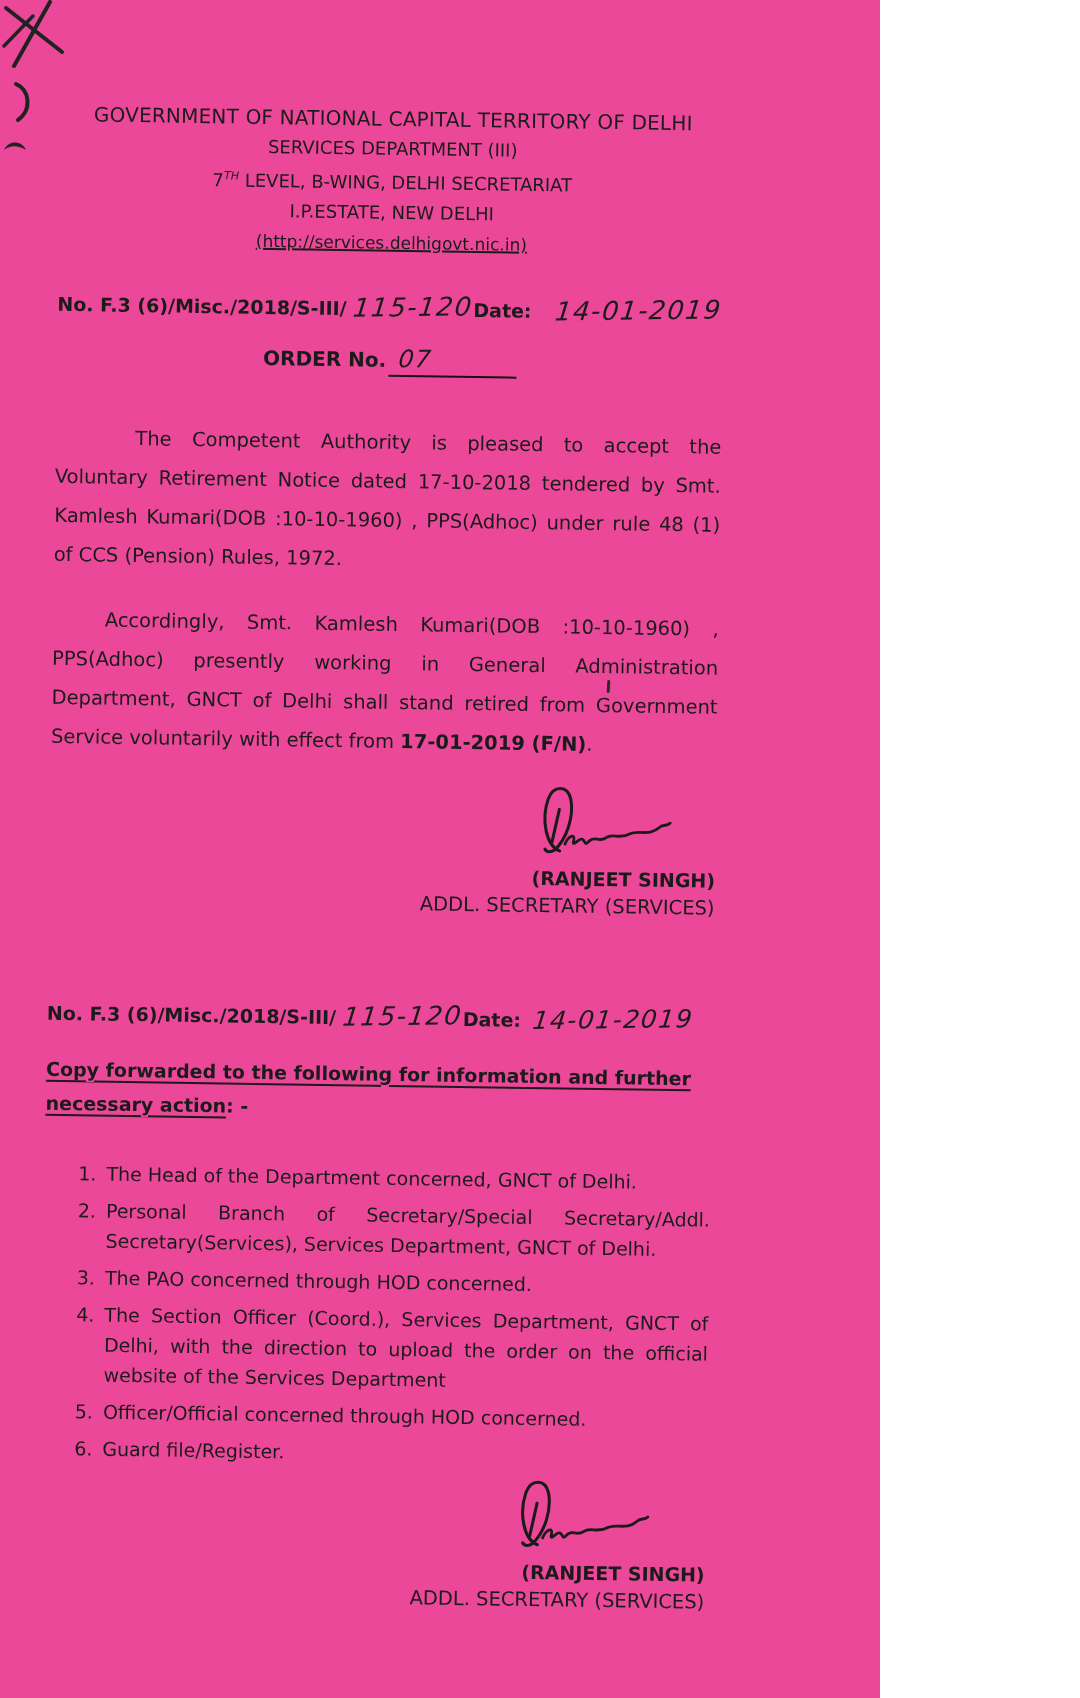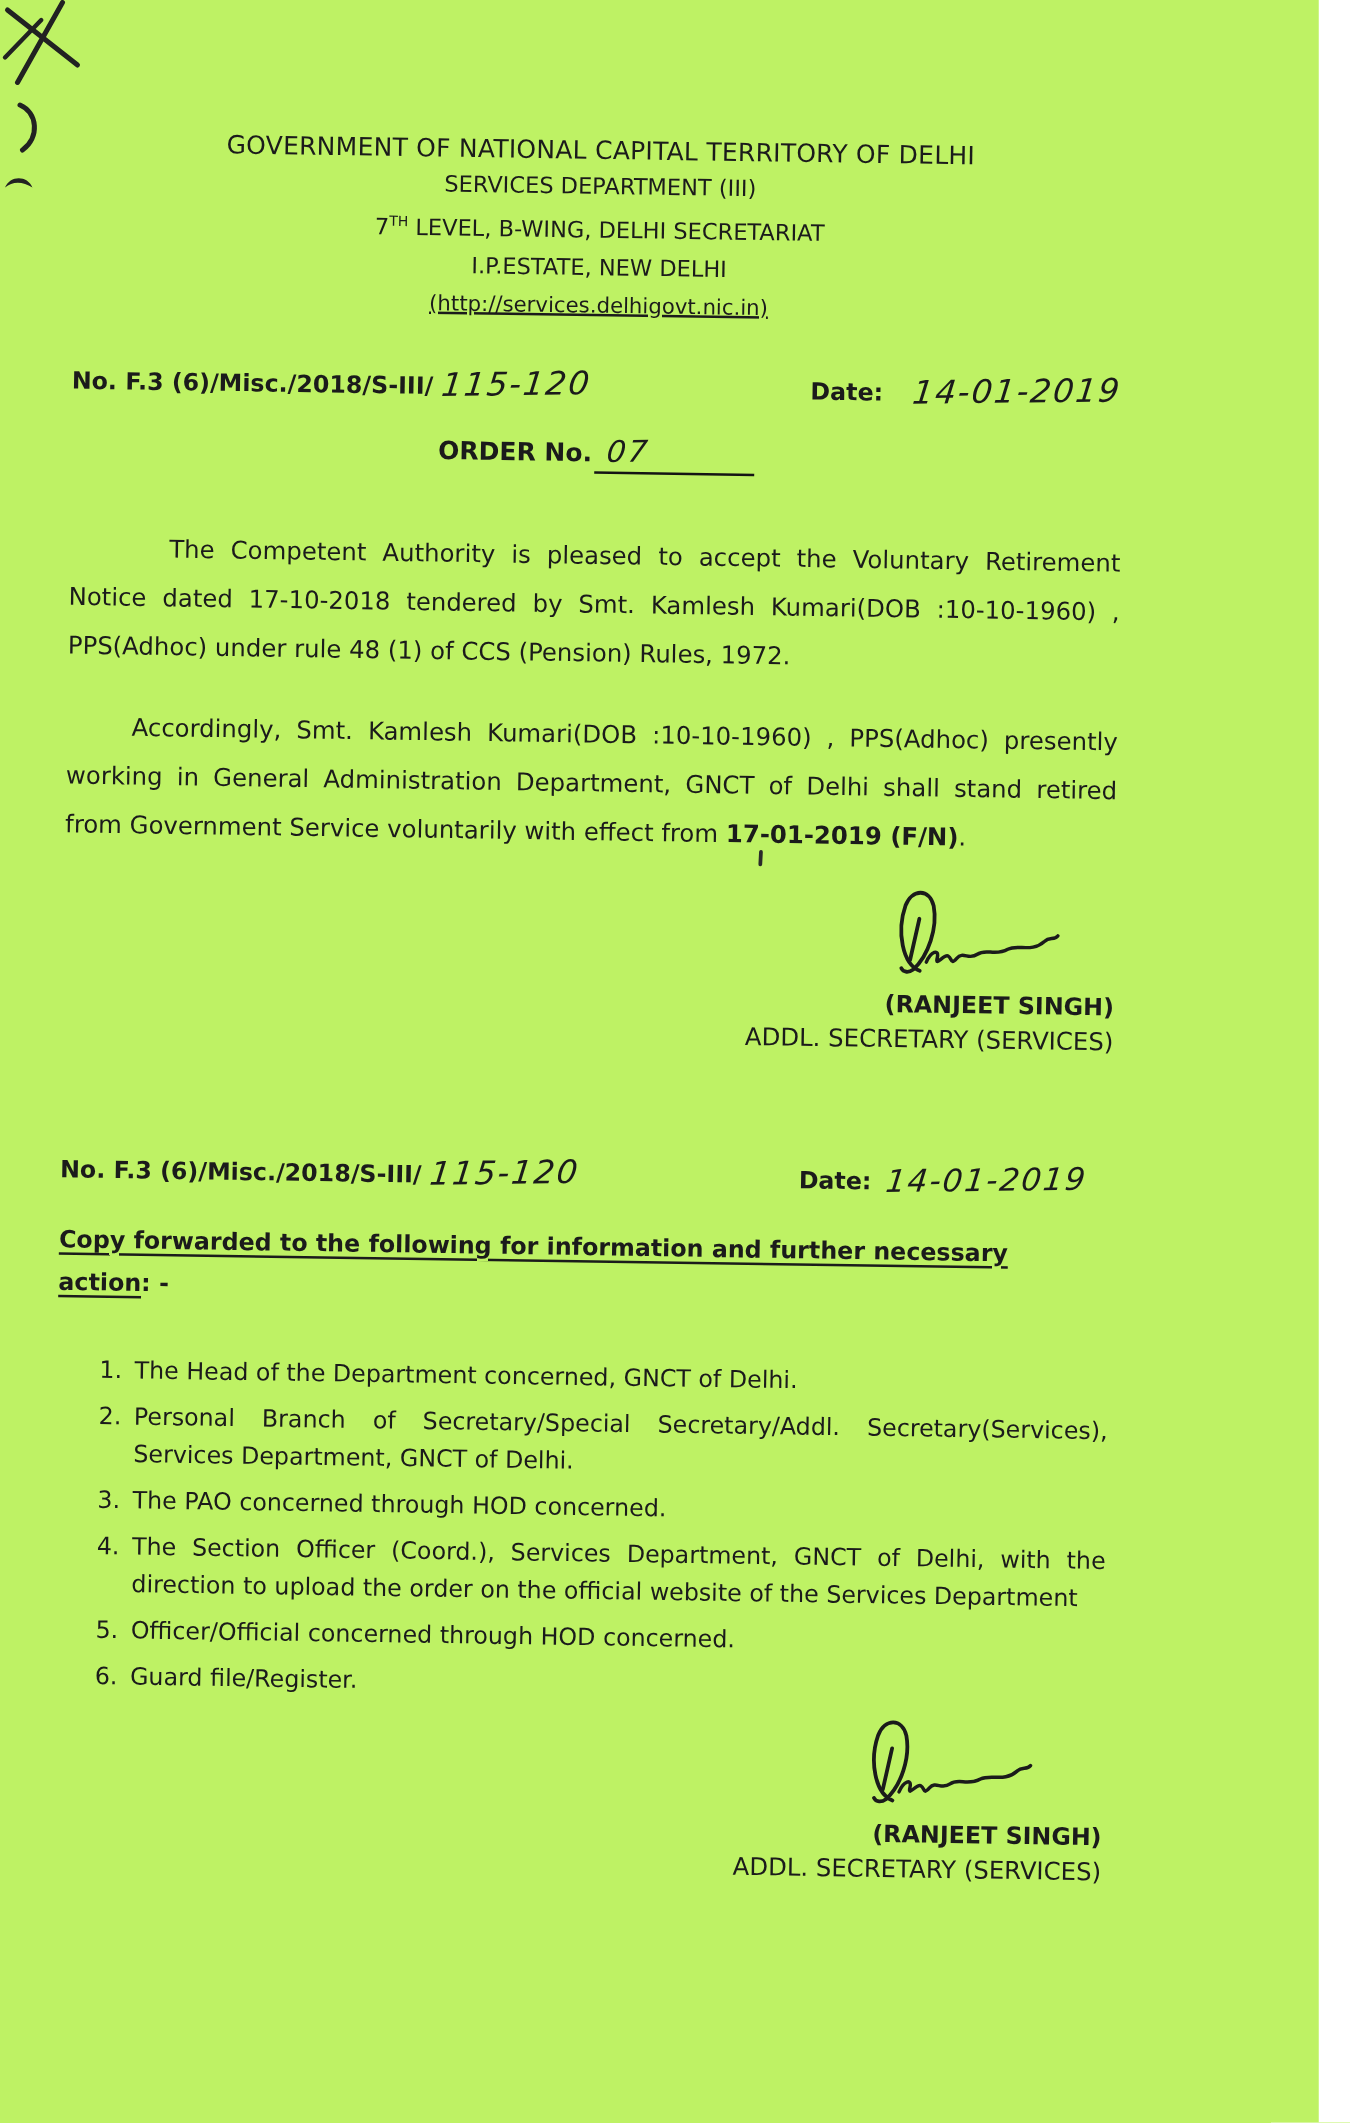--- a/index.html
+++ b/index.html
@@ -3,30 +3,30 @@
 <meta charset="utf-8">
 <style>
   html,body{margin:0;padding:0;}
   body{
     width:1080px;height:1698px;
     background:#ffffff;
     font-family:"DejaVu Sans","Liberation Sans",sans-serif;
     color:#1b1b1b;
     overflow:hidden;
   }
-  .sheet{position:relative;width:1055px;height:1698px;background:#bef264;}
+  .sheet{position:relative;width:880px;height:1698px;background:#ec4899;}
   .tilt{transform:rotate(0.85deg);transform-origin:540px 0;}
   .content{padding:106px 152px 0 62px;}
 
   
   .letterhead{text-align:center;line-height:30px;}
   .lh1{font-size:20px;letter-spacing:0.2px;}
   .lh2,.lh3,.lh4{font-size:18px;}
   .lh5{font-size:17px;text-decoration:underline;text-decoration-thickness:1.5px;}
-  .sup{vertical-align:super;font-size:0.62em;}
+  .sup{vertical-align:super;font-size:0.62em;font-style:italic;}
   .ps{white-space:pre-wrap;}
 
   
   .ref-row{display:flex;margin-top:34px;font-size:19px;font-weight:bold;align-items:baseline;}
   .ref-left{flex:1;}
   .ref-right{width:250px;display:flex;align-items:baseline;gap:12px;}
   .hw{
     font-weight:normal;font-style:italic;
     font-size:26px;letter-spacing:1.5px;
     transform:skewX(-7deg) rotate(-1.5deg);

